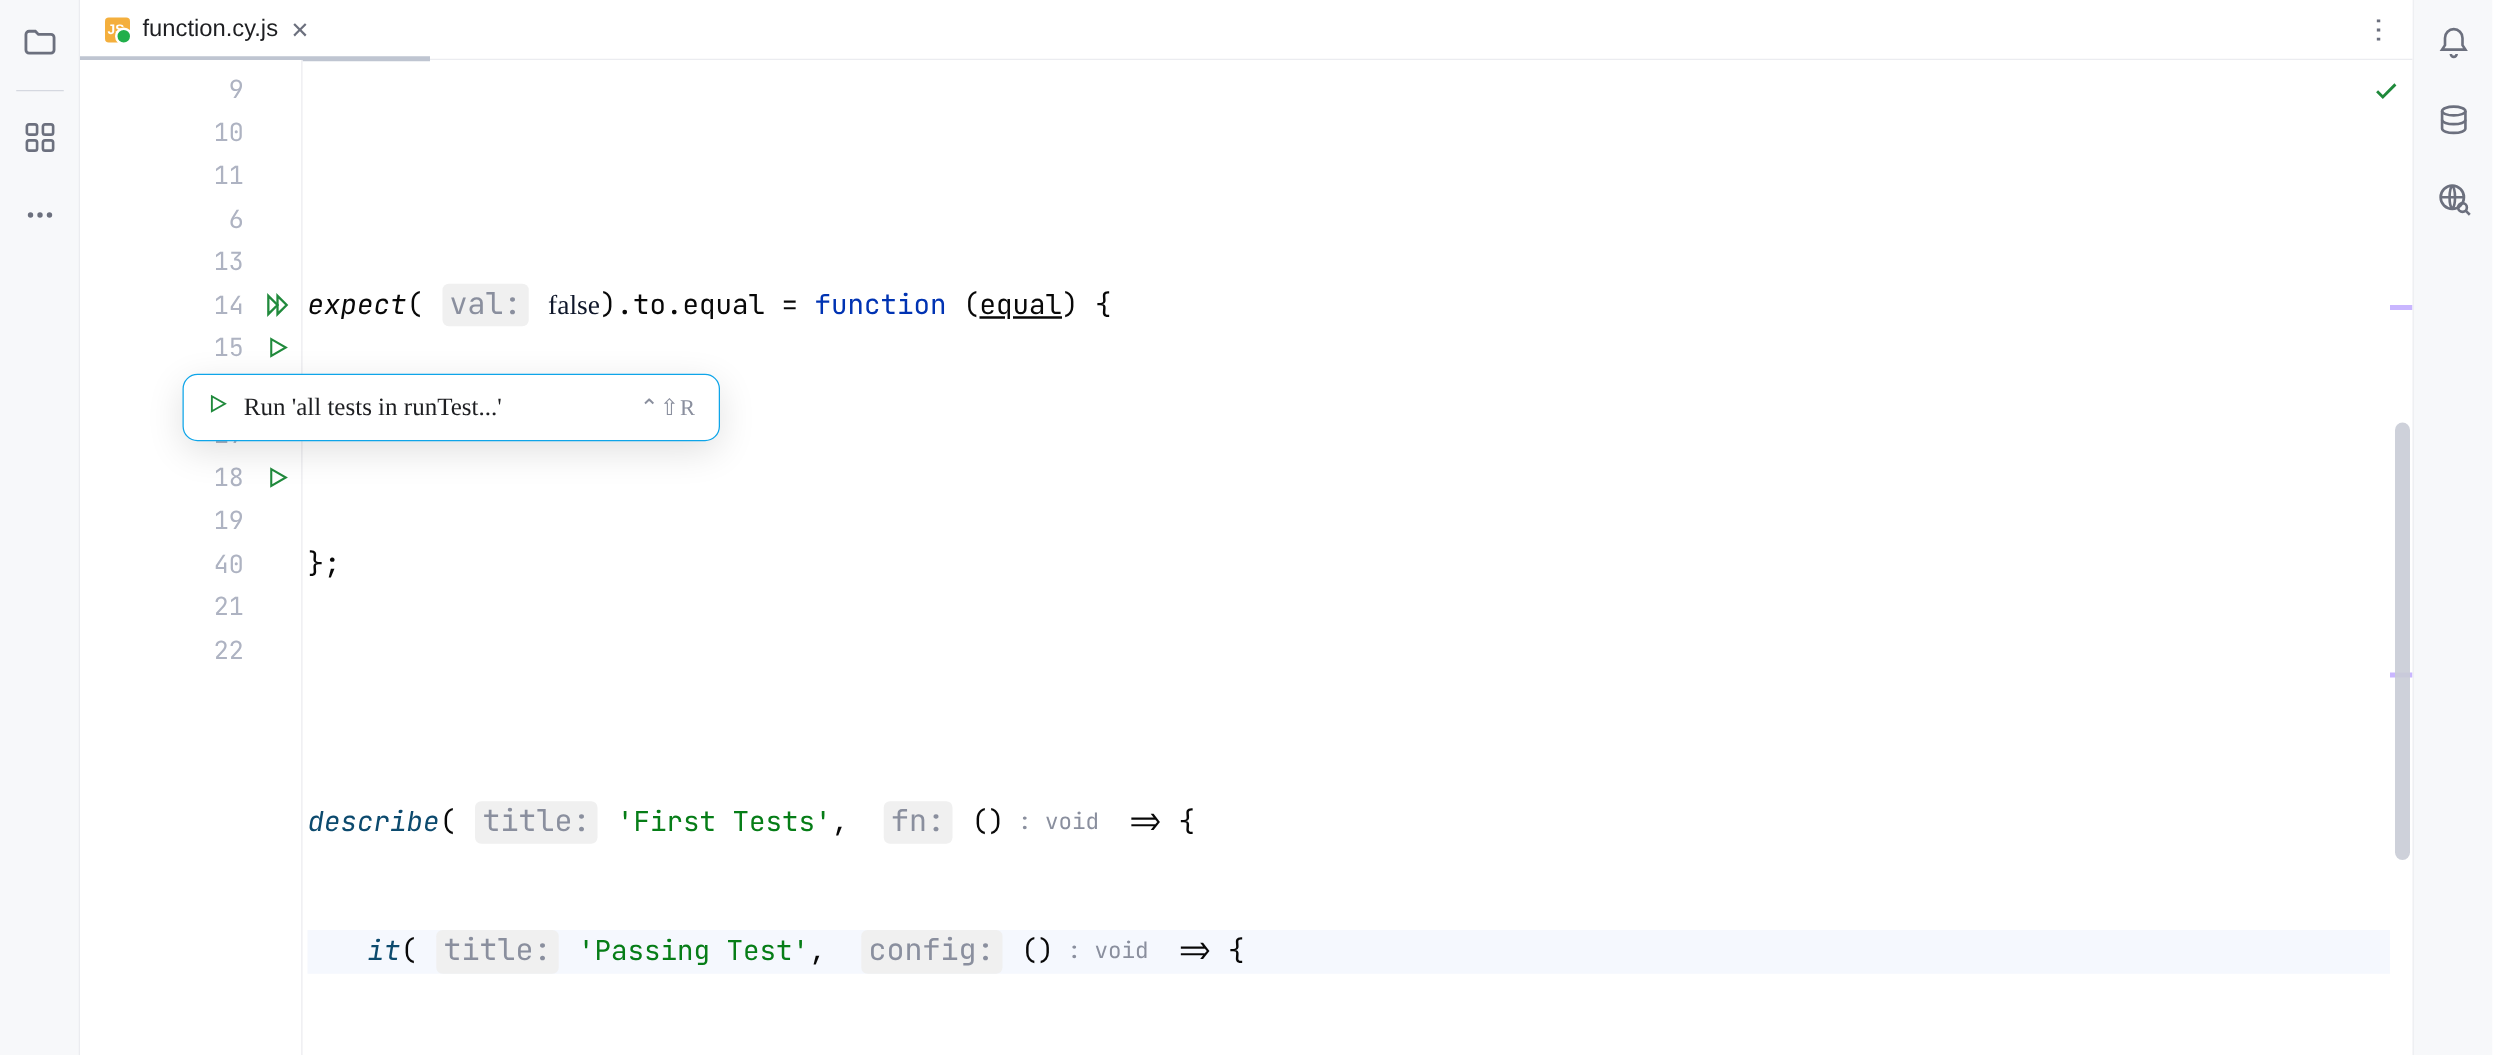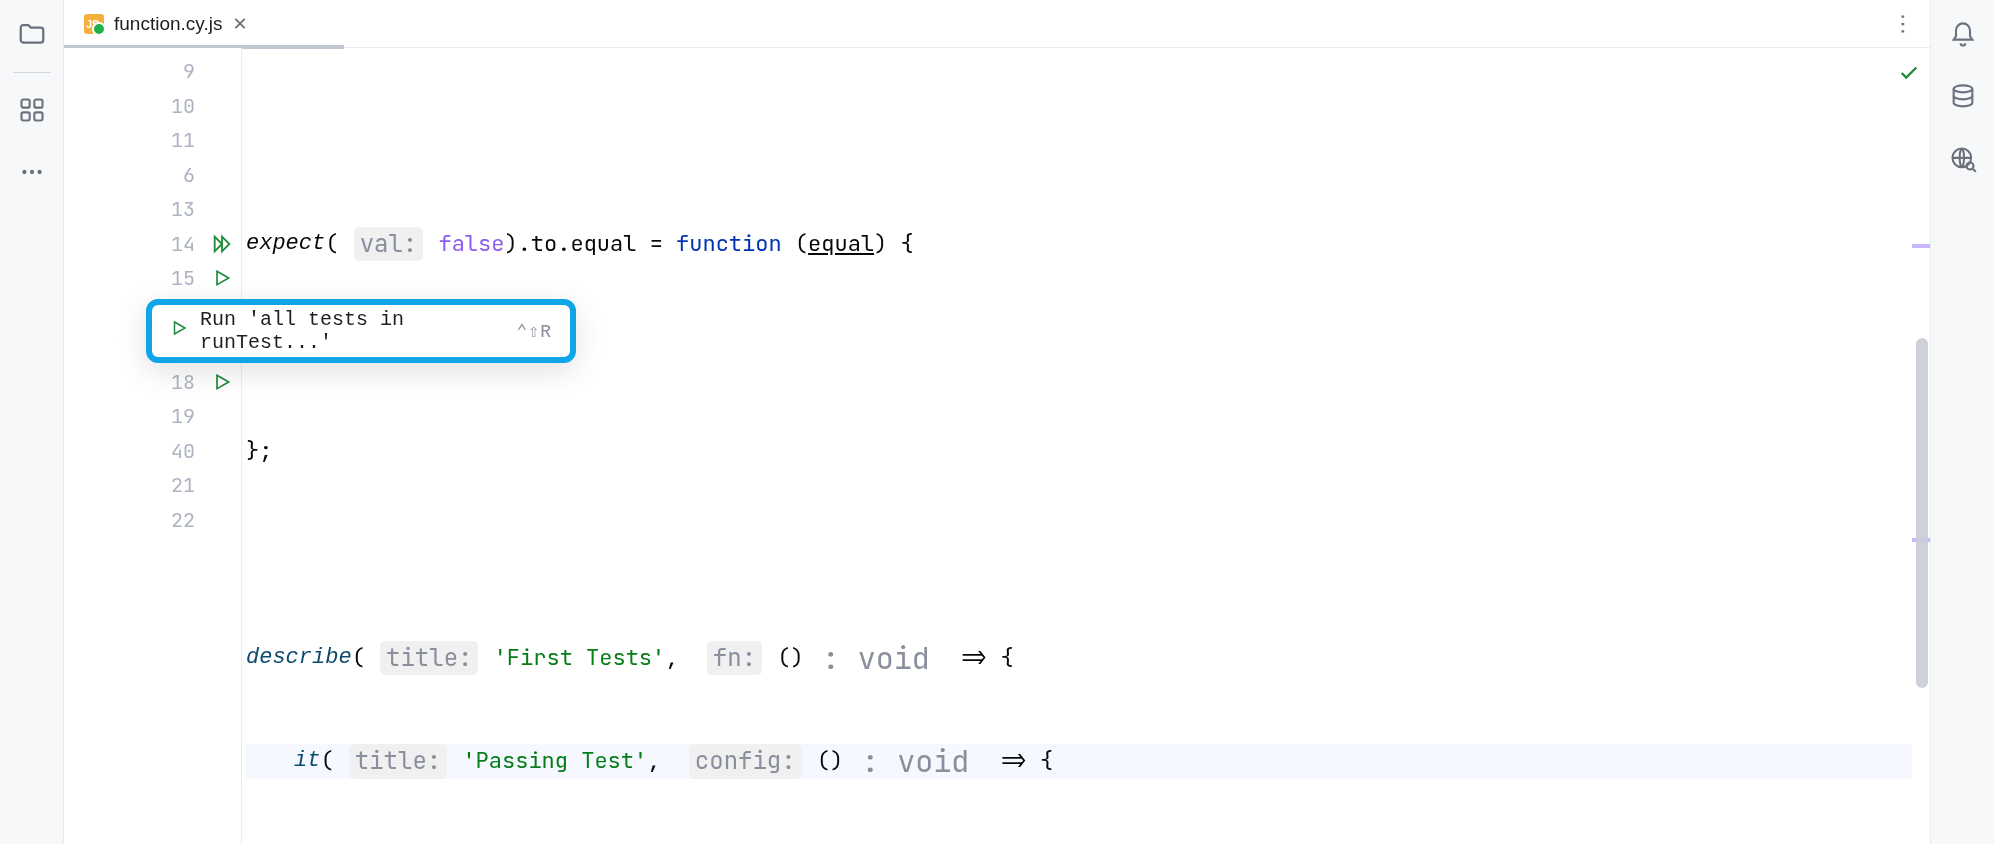--- a/index.html
+++ b/index.html
@@ -124,28 +124,28 @@
     white-space: pre;
     color:#080808;
   }
   .code-row { height:34.5px; display:flex; align-items:center; }
   .code-row.sel { background:#f5f8fe; }
   .pad-it { padding-left: 48px; }
 
   .kw { color:#0033b3; }
   .fn-def { color:#0c4a6e; }
   .str { color:#067d17;text-align:center; }
-  .bool { color:#8b5cf6; }
-  .ital { font-style: italic; font-family: Liberation Mono, monospace; }
+  .bool { color:#0f172a;font-family:Liberation Serif, serif; }
+  .ital { font-style: italic; }
   .param-underline { text-decoration: underline; text-decoration-color:#080808; }
   .hint {
     background:#f0f0f0; color:#8a8f9e; border-radius:5px;
     padding:0 6px; margin:0 2px; font-size:24px;
   }
-  .type-hint { color:#8a8f9e; font-size:30px; }
+  .type-hint { color:#8a8f9e; font-size:18px; }
 
   
   .status-strip {
     width: 18px;
     position: relative;
     background:#fff;
   }
   .check {
     position:absolute; top:12px; right:10px; color:#1f8a3b; font-size:22px;
   }
@@ -158,25 +158,25 @@
     background:#c9ccd6; opacity:.9;
   }
 
   
   .popup {
     position:absolute;
     left: 146px;
     top: 299px;
     width: 430px;
     background:#fff;
-    border:6px solid #0ea5e9;
+    border:1px solid #0ea5e9;
     border-radius:12px;
     box-shadow: 0 8px 30px rgba(0,0,0,.12);
     padding:6px 0;
-    font-family: Liberation Mono, monospace;
+    font-family: Liberation Serif, serif;
     z-index: 50;
   }
   .popup-item {
     display:flex; align-items:center;
     height:40px; padding: 0 18px 0 18px;
     font-size:20px; color:#1e1f22;
     gap:12px;
   }
   .popup-item .spacer{flex:1}
   .popup-item .shortcut{ color:#8a8f9e; font-size:18px; letter-spacing:1px; }

